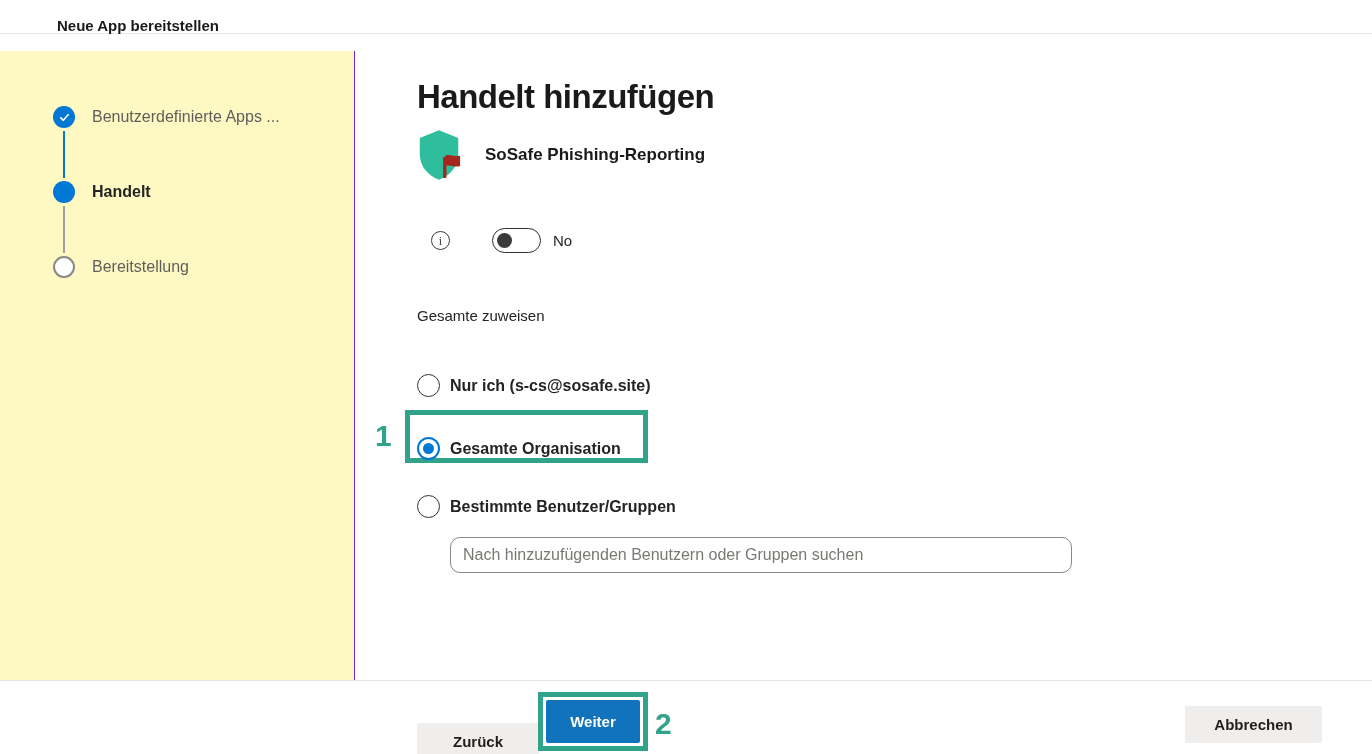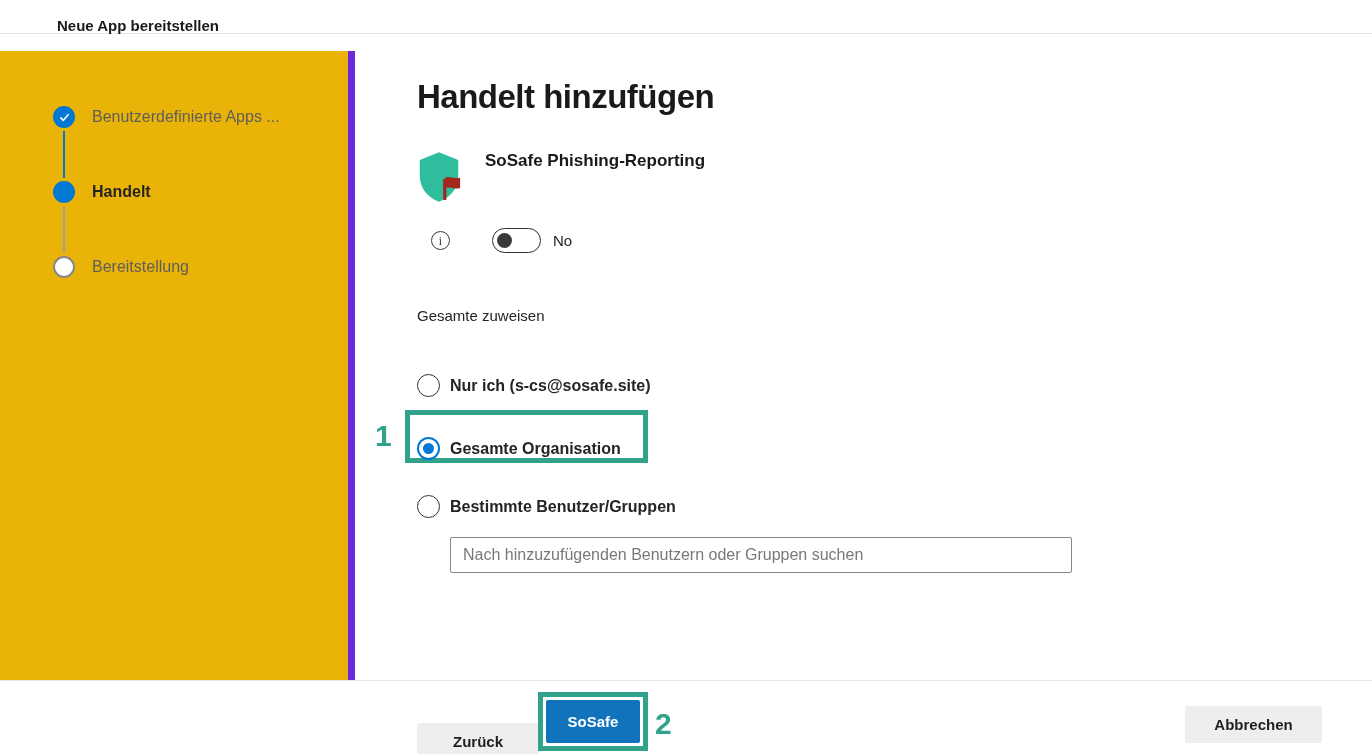--- a/index.html
+++ b/index.html
@@ -8,39 +8,39 @@
   .page { position:relative; width:1372px; height:754px; overflow:hidden; background:#fff; }
 
   
   .header { position:absolute; top:0; left:0; right:0; height:34px;
     border-bottom:1px solid #e5e5e5; background:#fff; }
   .header-title { position:absolute; left:57px; top:0; line-height:51px;
     font-size:15px; font-weight:700; color:#1b1a19; }
 
   
   .sidebar { position:absolute; top:51px; left:0; width:355px; height:629px;
-    border-right:7px solid #6d28d9; background:#eab308; }
+    border-right:1px solid #6d28d9; background:#fef9c3; }
   .wizard { position:absolute; top:55px; left:53px; }
   .step-row { display:flex; align-items:center; gap:17px; height:22px; }
   .step-circle { width:22px; height:22px; border-radius:50%; flex:0 0 22px;
     display:flex; align-items:center; justify-content:center; }
   .step-circle.completed { background:#0078d4; }
   .step-circle.current   { background:#0078d4; }
   .step-circle.upcoming  { background:#fff; border:2px solid #8a8886; }
   .step-label { font-size:16px; color:#605e5c; white-space:nowrap; }
   .step-label.current { font-weight:700; color:#252423; }
   .connector { width:2px; height:47px; margin:3px 0 3px 10px; }
   .connector.done { background:#0078d4; }
   .connector.todo { background:#a19f9d; }
 
   
   .main { position:absolute; left:355px; top:51px; width:1017px; height:629px; background:#fff; }
   .main-title { position:absolute; left:62px; top:27px; font-size:33px; font-weight:700;
     color:#1b1a19; letter-spacing:-0.5px; }
-  .app-row { position:absolute; left:62px; top:100px; display:flex; align-items:flex-start; }
+  .app-row { position:absolute; left:62px; top:78px; display:flex; align-items:center; }
   .app-icon { width:44px; height:52px; }
   .app-name { margin-left:24px; font-size:17px; font-weight:700; color:#1b1a19; }
 
   .toggle-row { position:absolute; left:62px; top:177px; display:flex; align-items:center; }
   .toggle-question { font-size:17px; font-weight:600; color:#252423; }
   .info-icon { margin-left:14px; width:19px; height:19px; border:1.4px solid #3b3a39;
     border-radius:50%; display:flex; align-items:center; justify-content:center;
     font-size:12px; font-family:"Liberation Serif", serif; color:#3b3a39; line-height:1; }
   .toggle { margin-left:42px; width:49px; height:25px; border:1.5px solid #323130;
     border-radius:13px; position:relative; background:#fff; cursor:pointer; }
@@ -56,21 +56,21 @@
   .radio.selected { border:2px solid #0078d4; }
   .radio.selected::after { content:""; position:absolute; left:50%; top:50%;
     width:11px; height:11px; margin:-5.5px 0 0 -5.5px; border-radius:50%; background:#0078d4; }
   .radio-label { margin-left:10px; font-size:16px; font-weight:600; color:#252423; white-space:nowrap; }
 
   .highlight-box { position:absolute; left:50px; top:359px; width:243px; height:53px;
     border:5px solid #31a38b; background:transparent; }
   .annotation-num { position:absolute; font-size:30px; font-weight:700; color:#31a38b; }
 
   .search-input { position:absolute; left:95px; top:486px; width:622px; height:36px;
-    border:1px solid #8a8886; border-radius:2px; padding:0 12px; font-size:16px;
+    border:1px solid #8a8886; border-radius:10px; padding:0 12px; font-size:16px;
     font-family:"Liberation Sans", sans-serif; color:#252423; background:#fff; }
   .search-input::placeholder { color:#7a7874; }
 
   
   .footer { position:absolute; left:0; right:0; bottom:0; height:74px;
     border-top:1px solid #e5e5e5; background:#fff; }
   .btn { border:none; border-radius:2px; font-family:"Liberation Sans", sans-serif;
     font-size:15px; font-weight:600; cursor:pointer; }
   .btn.gray { background:#efeeed; color:#201f1e; }
   .btn-back { position:absolute; left:417px; top:42px; width:122px; height:37px; }
@@ -158,20 +158,20 @@
     </div>
 
     <input class="search-input" type="text" placeholder="Nach hinzuzufügenden Benutzern oder Gruppen suchen" style="">
 
   </div>
 
   <div class="footer">
     <button class="btn gray btn-back">Zurück</button>
 
     <div class="next-wrap">
-      <button class="btn btn-next">SoSafe</button>
+      <button class="btn btn-next">Weiter</button>
     </div>
     <div class="annotation-num footer-annotation">2</div>
 
     <button class="btn gray btn-cancel">Abbrechen</button>
   </div>
 
 </div>
 
 </body></html>

